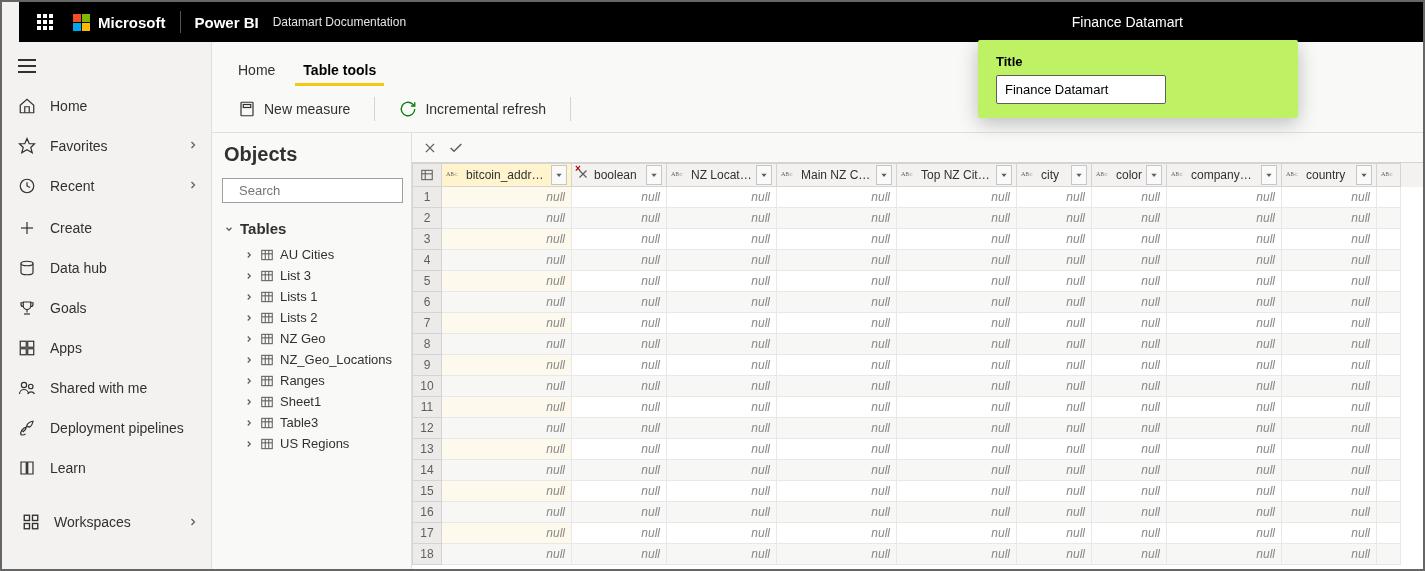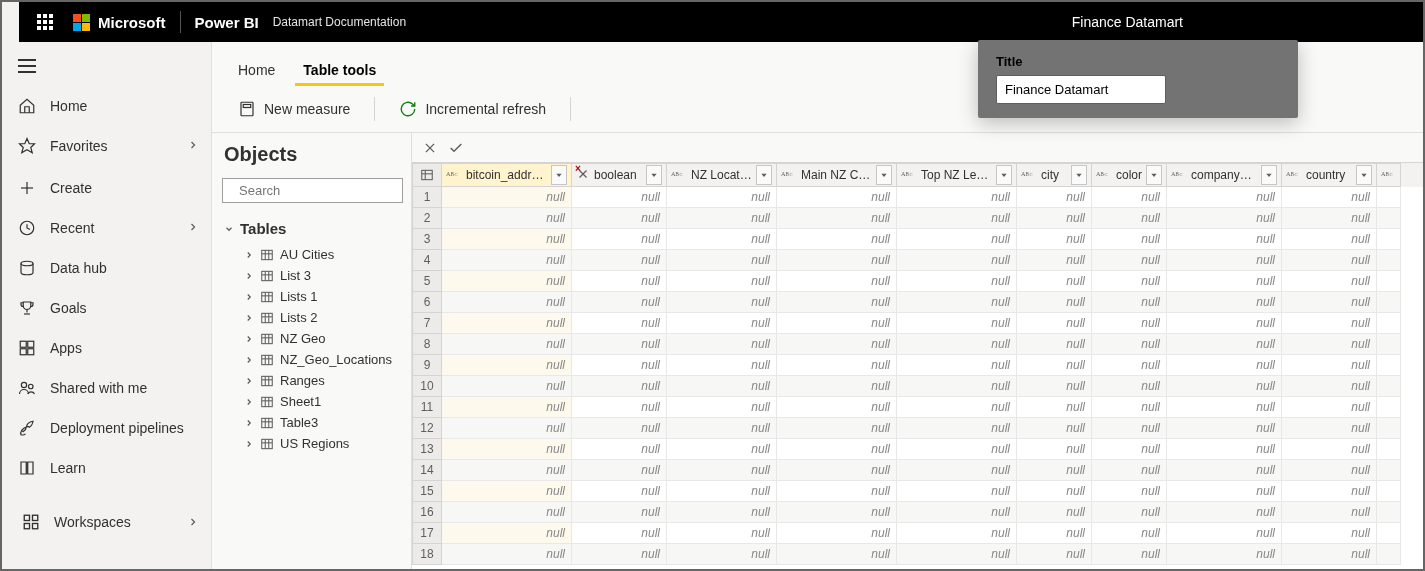--- a/index.html
+++ b/index.html
@@ -54,21 +54,21 @@
     .divider-v { width: 1px; height: 22px; background: #555; margin: 0 14px; }
     .product-text { font-size: 15px; font-weight: 600; }
     .breadcrumb-text { font-size: 12px; margin-left: 14px; color: #e5e5e5; }
     .datamart-name {
       position: absolute; right: 240px; font-size: 14px; color: #fff;
     }
     
     .title-popover {
       position: absolute;
       top: 38px; right: 125px;
-      background: #737373;
+      background: #bef264;
       border-radius: 2px;
       box-shadow: 0 5px 20px rgba(0,0,0,0.25);
       padding: 14px 18px;
       width: 320px;
       z-index: 50;
     }
     .title-popover-label { font-size: 13px; font-weight: 700; margin-bottom: 6px; color: #000; }
     .title-popover-input {
       width: 170px; padding: 6px 8px; border: 1px solid #605e5c;
       border-radius: 2px; font-size: 13px; color: #000; font-family: inherit;
@@ -344,36 +344,36 @@
         </div>
         <div class="nav-item">
           <span class="nav-icon"><svg width="18" height="18" viewBox="0 0 24 24" fill="none" stroke="currentColor" stroke-width="1.6">
               <polygon points="12 2 15 9 22 9 17 14 19 21 12 17 5 21 7 14 2 9 9 9"></polygon>
             </svg></span>
           <span class="nav-label">Favorites</span>
           <span class="nav-chevron"><svg width="12" height="12" viewBox="0 0 24 24" fill="none" stroke="currentColor" stroke-width="2.5">
               <polyline points="9 18 15 12 9 6"></polyline>
             </svg></span>
         </div>
+        <div class="nav-item">
+          <span class="nav-icon"><svg width="18" height="18" viewBox="0 0 24 24" fill="none" stroke="currentColor" stroke-width="1.6">
+              <circle cx="12" cy="12" r="9"></circle>
+              <polyline points="12 7 12 12 16 14"></polyline>
+            </svg></span>
+          <span class="nav-label">Recent</span>
+          <span class="nav-chevron"><svg width="12" height="12" viewBox="0 0 24 24" fill="none" stroke="currentColor" stroke-width="2.5">
+              <polyline points="9 18 15 12 9 6"></polyline>
+            </svg></span>
+        </div>
         <div class="nav-item nav-spacer">
           <span class="nav-icon"><svg width="18" height="18" viewBox="0 0 24 24" fill="none" stroke="currentColor" stroke-width="1.6">
               <line x1="12" y1="4" x2="12" y2="20"></line>
               <line x1="4" y1="12" x2="20" y2="12"></line>
             </svg></span>
           <span class="nav-label">Create</span>
-        </div>
-        <div class="nav-item">
-          <span class="nav-icon"><svg width="18" height="18" viewBox="0 0 24 24" fill="none" stroke="currentColor" stroke-width="1.6">
-              <circle cx="12" cy="12" r="9"></circle>
-              <polyline points="12 7 12 12 16 14"></polyline>
-            </svg></span>
-          <span class="nav-label">Recent</span>
-          <span class="nav-chevron"><svg width="12" height="12" viewBox="0 0 24 24" fill="none" stroke="currentColor" stroke-width="2.5">
-              <polyline points="9 18 15 12 9 6"></polyline>
-            </svg></span>
         </div>
         <div class="nav-item">
           <span class="nav-icon"><svg width="18" height="18" viewBox="0 0 24 24" fill="none" stroke="currentColor" stroke-width="1.6">
               <ellipse cx="12" cy="6" rx="8" ry="3"></ellipse>
               <path d="M4 6 V18 a8 3 0 0 0 16 0 V6"></path>
             </svg></span>
           <span class="nav-label">Data hub</span>
         </div>
         <div class="nav-item">
           <span class="nav-icon"><svg width="18" height="18" viewBox="0 0 24 24" fill="none" stroke="currentColor" stroke-width="1.6">
@@ -685,21 +685,21 @@
                   </svg>
     </span>
               </div>
               <div class="col-header" style="width: 120px;">
 
     <span class="type-icon"><svg width="16" height="14" viewBox="0 0 28 18">
                     <text x="0" y="13" font-size="11" fill="#605e5c" font-family="Segoe UI">A</text>
                     <text x="8" y="13" font-size="9" fill="#605e5c" font-family="Segoe UI">B</text>
                     <text x="15" y="13" font-size="8" fill="#605e5c" font-family="Segoe UI">C</text>
                   </svg></span>
-    <span class="col-header-name">Top NZ Learn</span>
+    <span class="col-header-name">Top NZ Cities</span>
     <span class="col-header-dropdown">
       <svg width="8" height="8" viewBox="0 0 24 24" fill="#605e5c">
                     <polygon points="4 8 20 8 12 18"></polygon>
                   </svg>
     </span>
               </div>
               <div class="col-header" style="width: 75px;">
 
     <span class="type-icon"><svg width="16" height="14" viewBox="0 0 28 18">
                     <text x="0" y="13" font-size="11" fill="#605e5c" font-family="Segoe UI">A</text>

